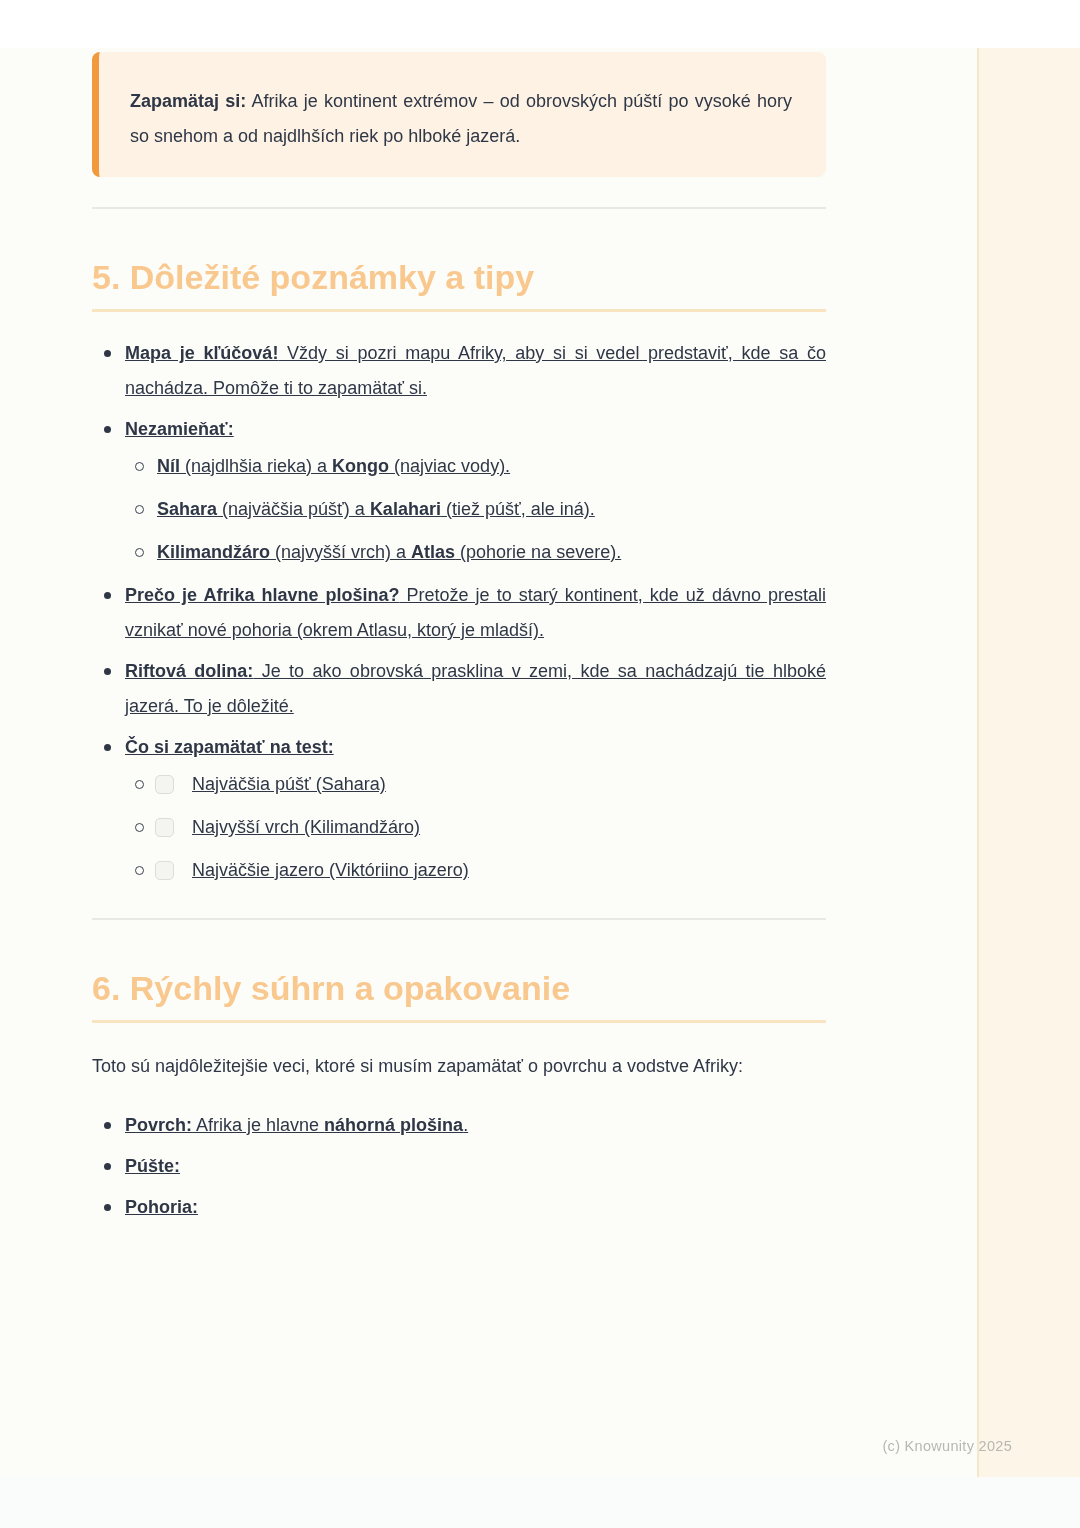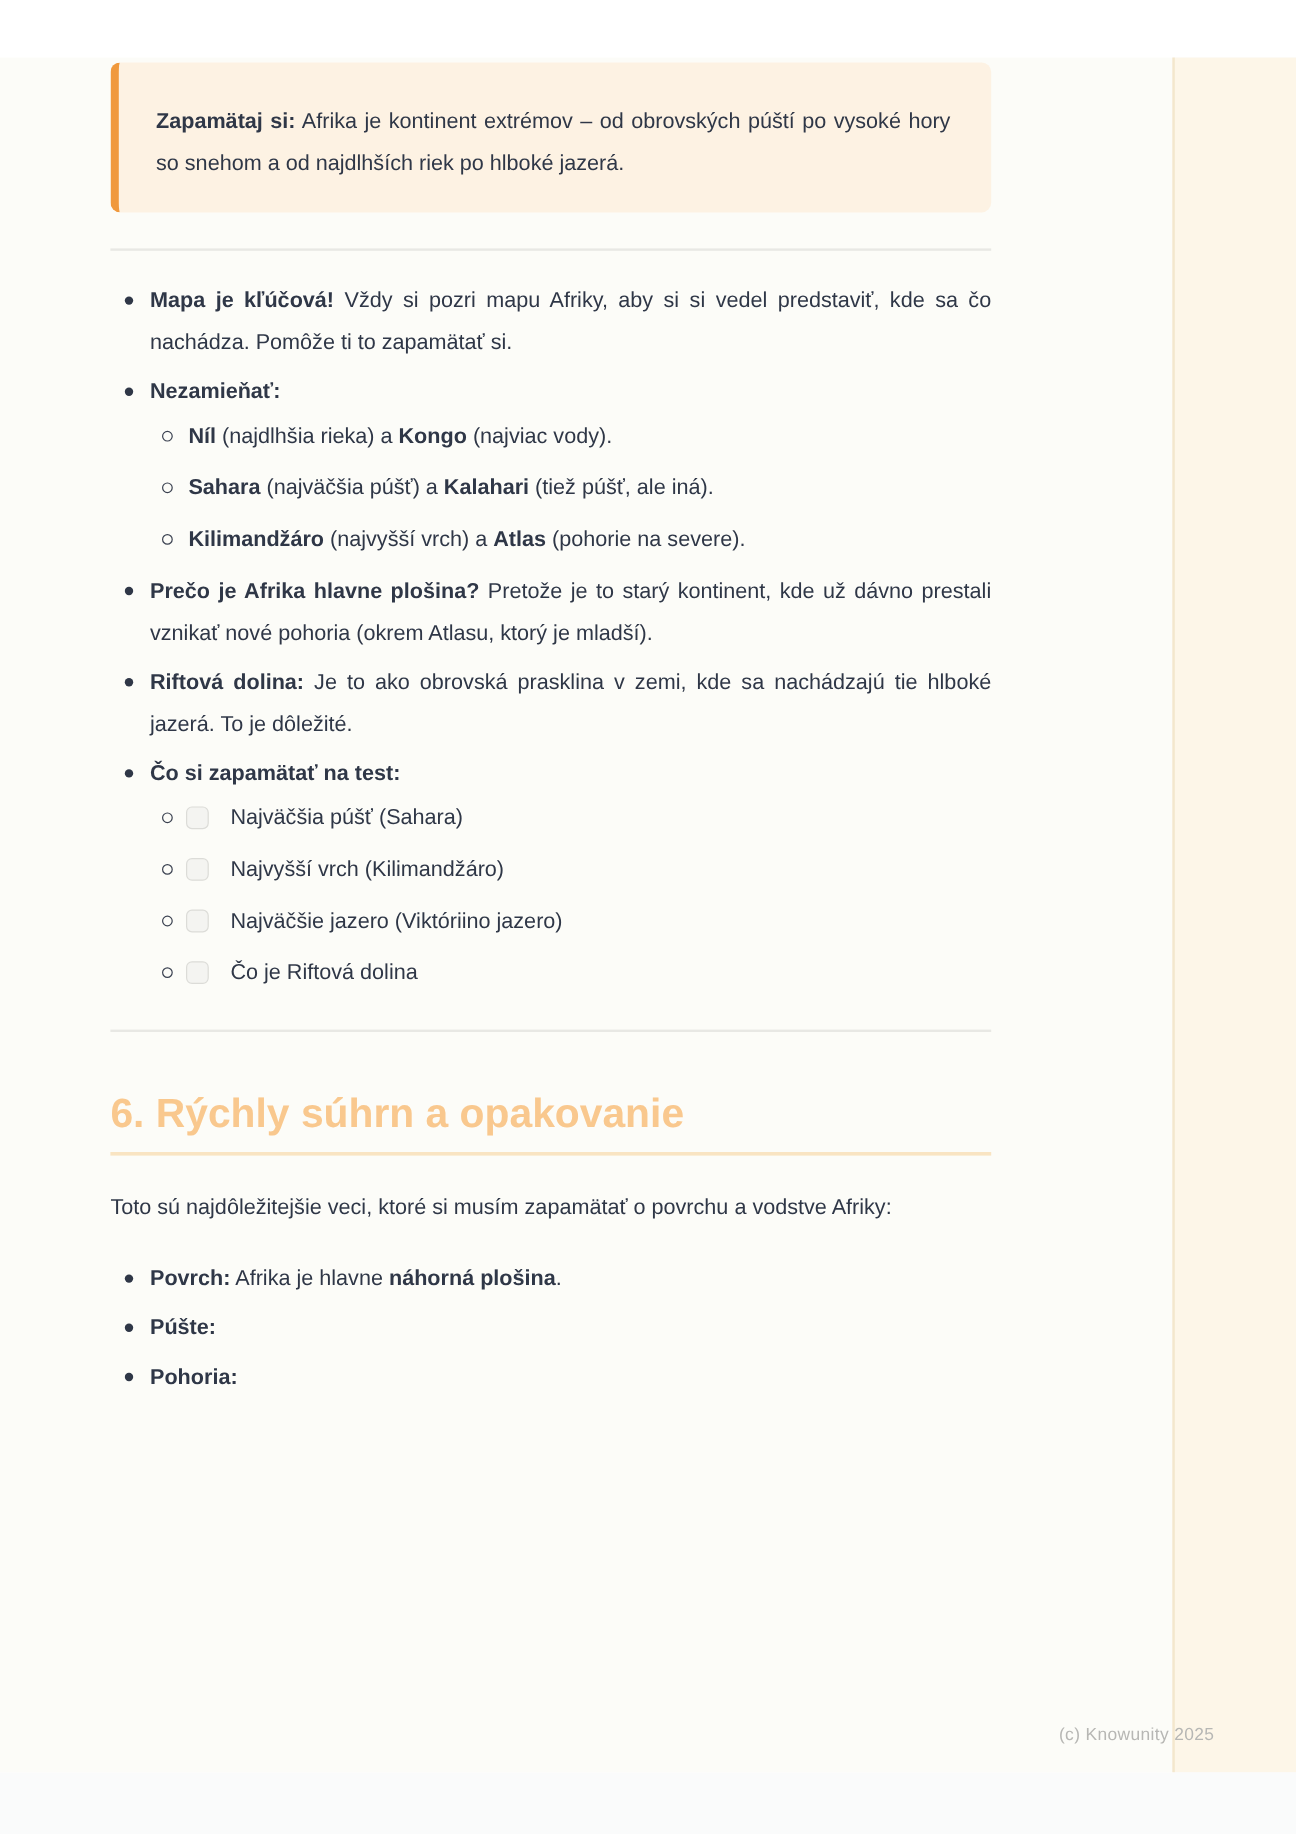--- a/index.html
+++ b/index.html
@@ -69,20 +69,21 @@
   }
   
   ul { list-style:none; margin:0; padding:0; }
   .main-list { margin-top:24px; }
   .li-main {
     position:relative;
     padding-left:33px;
     margin-bottom:6px;
     font-size:18px; line-height:35px;
     text-align:justify;
+    text-decoration:underline;
   }
   .dot {
     position:absolute; left:12px; top:14px;
     width:7px; height:7px; border-radius:50%;
     background:#2f3747;
   }
   .sub-list { margin-top:2px; }
   .li-sub {
     position:relative;
     padding-left:32px;
@@ -130,20 +131,21 @@
   <div class="bottom-band"></div>
 
   <div class="content">
 
     <aside class="callout">
       <p class="callout-text"><strong>Zapamätaj si:</strong><span> Afrika je kontinent extrémov – od obrovských púští po vysoké hory so snehom a od najdlhších riek po hlboké jazerá.</span></p>
     </aside>
 
     <hr class="divider">
 
+    <h2 class="section-title">5. Dôležité poznámky a tipy</h2>
     <ul class="main-list" id="notes-list">
         <li class="li-main">
     <span class="dot"></span>
     <div class="li-text"><strong>Mapa je kľúčová!</strong><span> Vždy si pozri mapu Afriky, aby si si vedel predstaviť, kde sa čo nachádza. Pomôže ti to zapamätať si.</span></div>
   </li>
         <li class="li-main">
     <span class="dot"></span>
     <div class="li-text"><strong>Nezamieňať:</strong></div>
   <ul class="sub-list">
             <li class="li-sub">
@@ -179,25 +181,20 @@
   </li>
             <li class="li-check">
     <span class="ring"></span>
     <span class="checkbox"></span>
     <span class="check-label">Najvyšší vrch (Kilimandžáro)</span>
   </li>
             <li class="li-check">
     <span class="ring"></span>
     <span class="checkbox"></span>
     <span class="check-label">Najväčšie jazero (Viktóriino jazero)</span>
-  </li>
-            <li class="li-check">
-    <span class="ring"></span>
-    <span class="checkbox"></span>
-    <span class="check-label">Čo je Riftová dolina</span>
   </li>
           </ul>
         </li>
       </ul>
 
     <hr class="divider">
 
     <h2 class="section-title">6. Rýchly súhrn a opakovanie</h2>
     <p class="intro">Toto sú najdôležitejšie veci, ktoré si musím zapamätať o povrchu a vodstve Afriky:</p>
     <ul class="main-list" id="summary-list">

